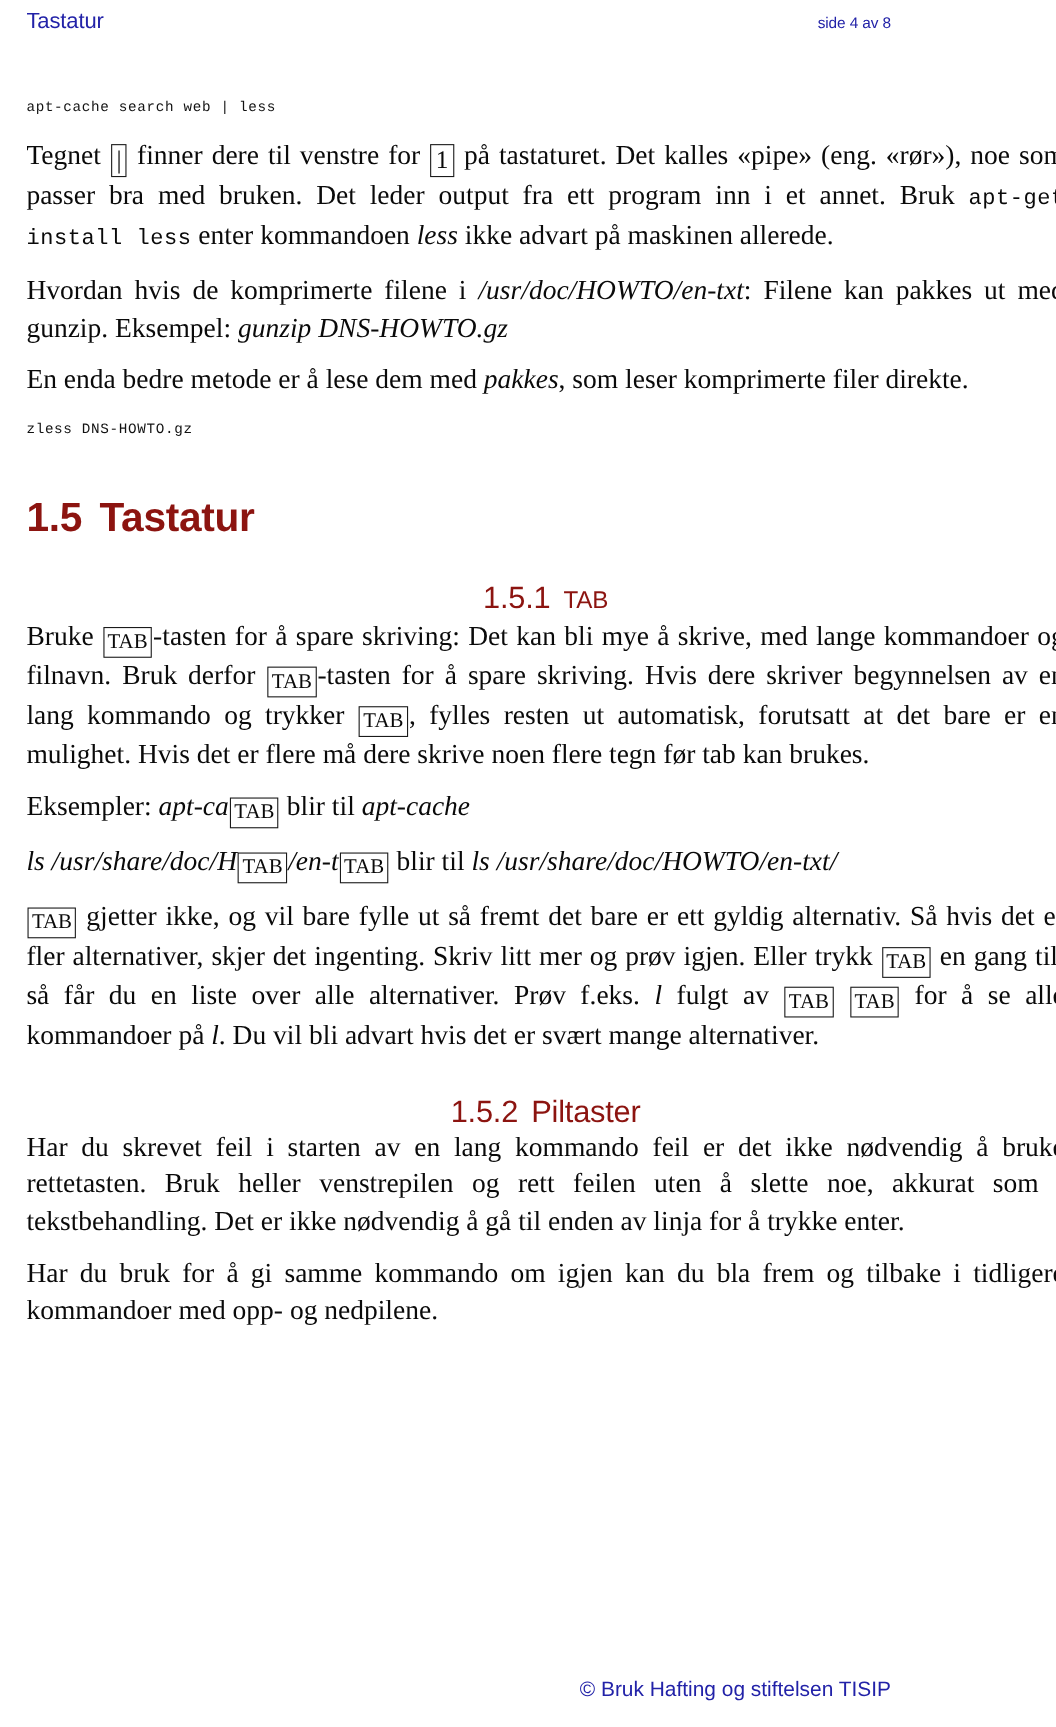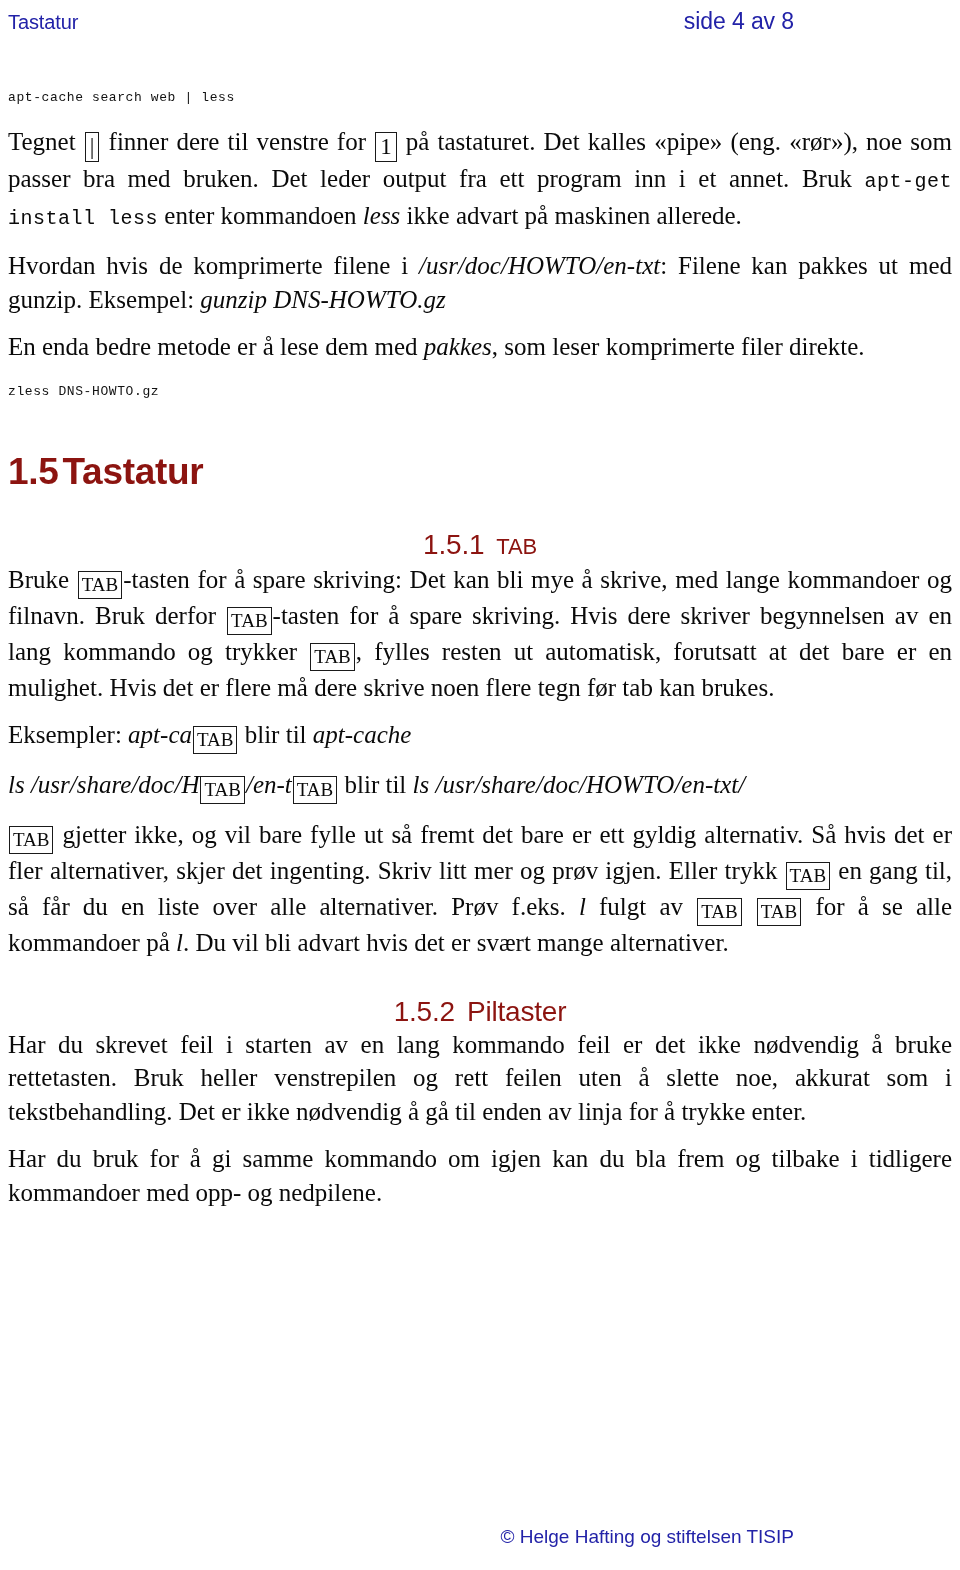--- a/index.html
+++ b/index.html
@@ -11,21 +11,21 @@
     width: 960px;
     height: 1570px;
     position: relative;
     font-family: "Liberation Serif", "DejaVu Serif", serif;
     color: #000000;
     overflow: hidden;
   }
 
   .page {
     position: absolute;
-    left: 0; top: 0;
+    left: 16px; top: 0;
     width: 804px;
     height: 1570px;
     padding: 0;
     box-sizing: border-box;
   }
 
   
   .runhead {
     position: absolute;
     left: 8px;
@@ -33,21 +33,21 @@
     top: 8px;
     height: 26px;
     display: flex;
     justify-content: space-between;
     align-items: baseline;
     font-family: "Liberation Sans", "DejaVu Sans", sans-serif;
     font-size: 20px;
     color: #2222a8;
     letter-spacing: -0.1px;
   }
-  .runhead .r { font-size: 23px; text-align: right; }
+  .runhead .r { font-size: 14px; text-align: right; }
 
   
   .content {
     position: absolute;
     left: 8px;
     top: 84px;
     width: 944px;
   }
 
   
@@ -104,21 +104,21 @@
   
   h2.sec {
     font-family: "Liberation Sans", "DejaVu Sans", sans-serif;
     color: #8c1410;
     font-weight: bold;
     font-size: 37px;
     line-height: 42px;
     margin: 46px 0 0 0;
     letter-spacing: -0.3px;
   }
-  h2.sec .num { margin-right: 4px; }
+  h2.sec .num { margin-right: 16px; }
 
   h3.subsec {
     font-family: "Liberation Sans", "DejaVu Sans", sans-serif;
     color: #8c1410;
     font-weight: normal;
     font-size: 28px;
     line-height: 32px;
     margin: 36px 0 0 0;
     letter-spacing: -0.2px;
     text-align: center;
@@ -224,15 +224,15 @@
 
     <h3 class="subsec">
       <span class="num">1.5.2</span><span>Piltaster</span>
     </h3>
 
     <p class="body after-head">Har du skrevet feil i starten av en lang kommando feil er det ikke nødvendig å bruke rettetasten. Bruk heller venstrepilen og rett feilen uten å slette noe, akkurat som i tekstbehandling. Det er ikke nødvendig å gå til enden av linja for å trykke enter.</p>
     <p class="body">Har du bruk for å gi samme kommando om igjen kan du bla frem og tilbake i tidligere kommandoer med opp- og nedpilene.</p>
 
   </div>
 
-  <div class="footer">© Helge Hafting og stiftelsen TISIP</div>
+  <div class="footer">© Bruk Hafting og stiftelsen TISIP</div>
 
 </div>
 
 </body></html>

